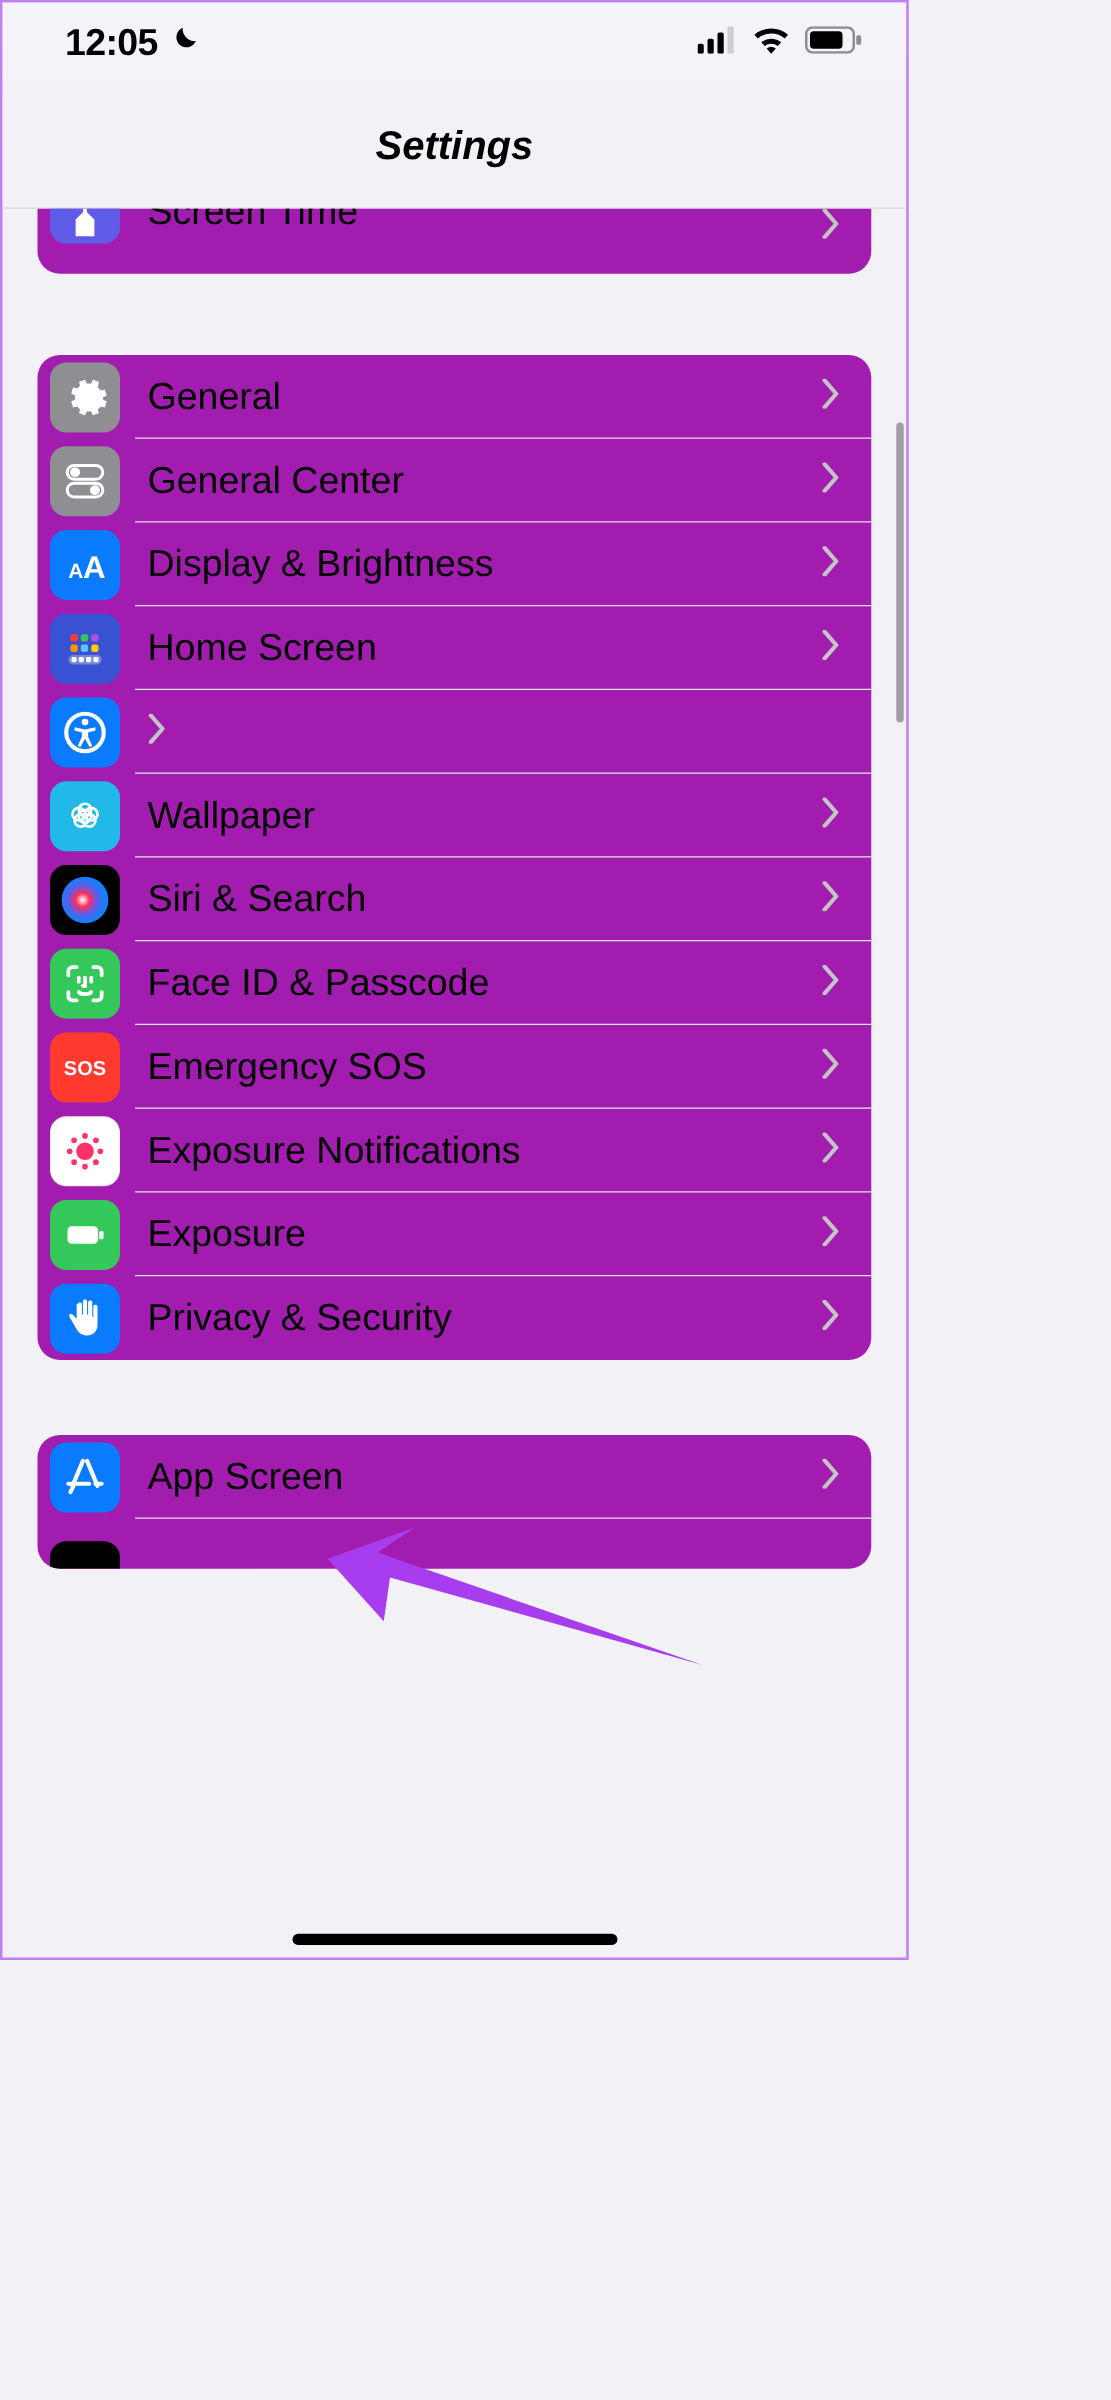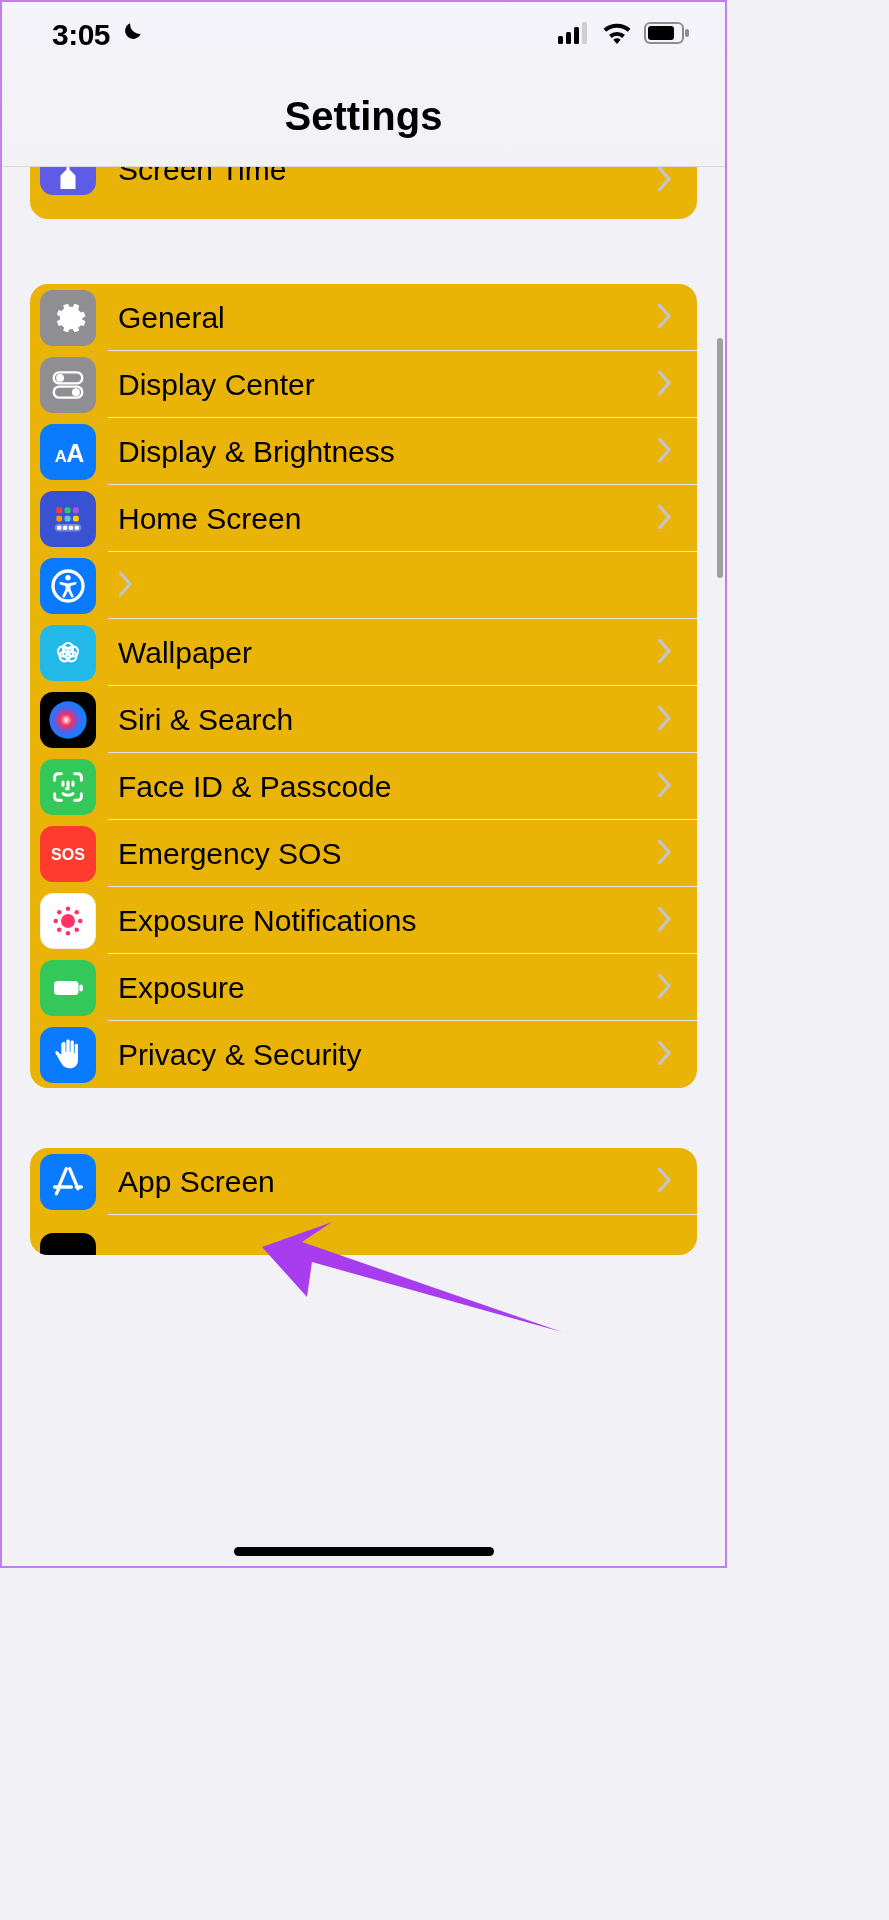--- a/index.html
+++ b/index.html
@@ -22,24 +22,24 @@
     }
     .status-left { display: flex; align-items: center; gap: 8px; }
     .status-time { font-size: 30px; font-weight: 700; letter-spacing: -0.5px; }
     .status-right { display: flex; align-items: center; gap: 12px; }
     .header {
       height: 100px;
       display: flex; align-items: center; justify-content: center;
       background: linear-gradient(to bottom, #f3f2f7, #f2f1f6);
       border-bottom: 1px solid #d9d8dd;
     }
-    .header-title { font-size: 40px; font-weight: 700; }
+    .header-title { font-size: 32px; font-weight: 700; font-style: italic; }
     .content { padding: 0 28px; }
     .group {
-      background: #eab308; border-radius: 18px; overflow: hidden;
+      background: #a21caf; border-radius: 18px; overflow: hidden;
       margin-bottom: 60px;
     }
     .group.first { margin-top: 0; border-top-left-radius:0; border-top-right-radius:0;}
     .group.first .row { height: 52px; padding-top:0; align-items:flex-start;}
     .group.first .row .icon-wrap { height:42px; margin-top:-14px; }
     .group.first .row .row-label { line-height:1; position:relative; top:-12px; }
     .group.last { margin-bottom: 0; }
     .row {
       display: flex; align-items: center;
       height: 67px; padding: 0 24px 0 10px;
@@ -67,21 +67,21 @@
     .home-indicator{
       position:absolute; bottom:10px; left:50%; transform:translateX(-50%);
       width:260px; height:9px; background:#000; border-radius:5px;
     }
   </style>
 </head>
 <body>
 
 <div class="status-bar">
   <div class="status-left">
-    <span class="status-time">3:05</span>
+    <span class="status-time">12:05</span>
     <span>
       <svg width="26" height="26" viewBox="0 0 24 24">
           <path fill="#000" d="M21 12.8A9 9 0 0 1 11.2 3 7.5 7.5 0 1 0 21 12.8z"></path>
         </svg>
     </span>
   </div>
   <div class="status-right">
     <span>
       <svg width="32" height="22" viewBox="0 0 32 22">
           <rect x="0" y="14" width="5" height="8" rx="1.5" fill="#000"></rect>
@@ -141,21 +141,21 @@
     </div>
     <div class="row">
       <div class="icon-wrap" style="background:#8e8e93">
         <svg width="38" height="38" viewBox="0 0 24 24">
             <rect x="3" y="4" width="18" height="7" rx="3.5" fill="none" stroke="#fff" stroke-width="1.5"></rect>
             <circle cx="7" cy="7.5" r="2.5" fill="#fff"></circle>
             <rect x="3" y="13" width="18" height="7" rx="3.5" fill="none" stroke="#fff" stroke-width="1.5"></rect>
             <circle cx="17" cy="16.5" r="2.5" fill="#fff"></circle>
           </svg>
       </div>
-      <span class="row-label">Display Center</span>
+      <span class="row-label">General Center</span>
       <span class="chevron"><svg width="16" height="24" viewBox="0 0 10 18">
             <path fill="none" stroke="#c4c4c7" stroke-width="2.5" stroke-linecap="round" stroke-linejoin="round" d="M1 1l7 8-7 8"></path>
           </svg></span>
     </div>
     <div class="row">
       <div class="icon-wrap" style="background:#0a7aff">
         <svg width="40" height="40" viewBox="0 0 24 24">
             <text x="4" y="18" font-family="Helvetica" font-size="10" font-weight="600" fill="#fff">A</text>
             <text x="11" y="18" font-family="Helvetica" font-size="15" font-weight="600" fill="#fff">A</text>
           </svg>

